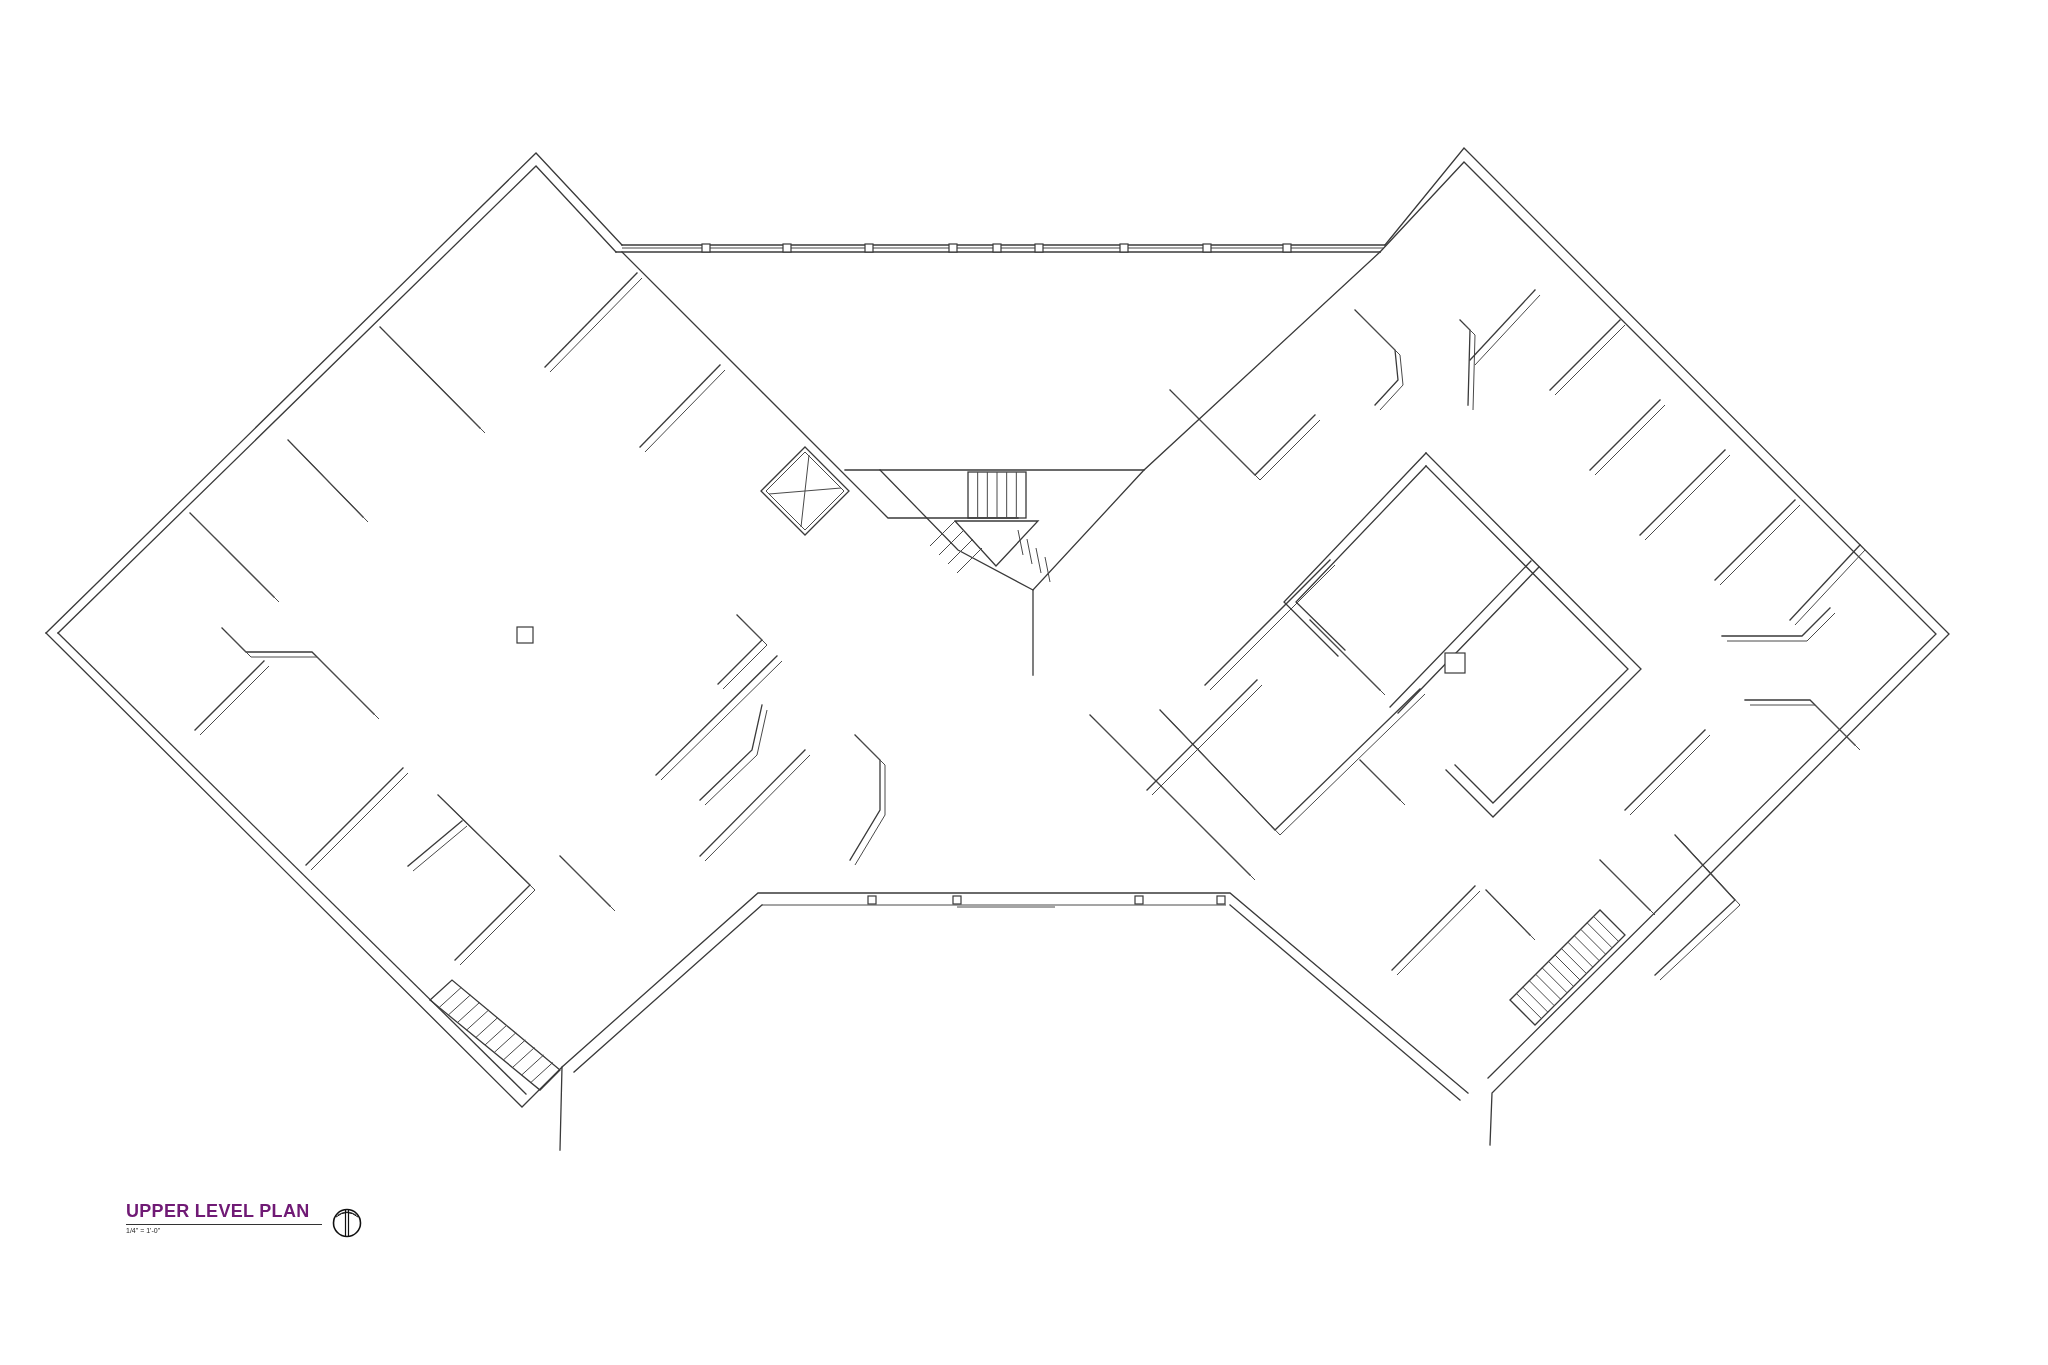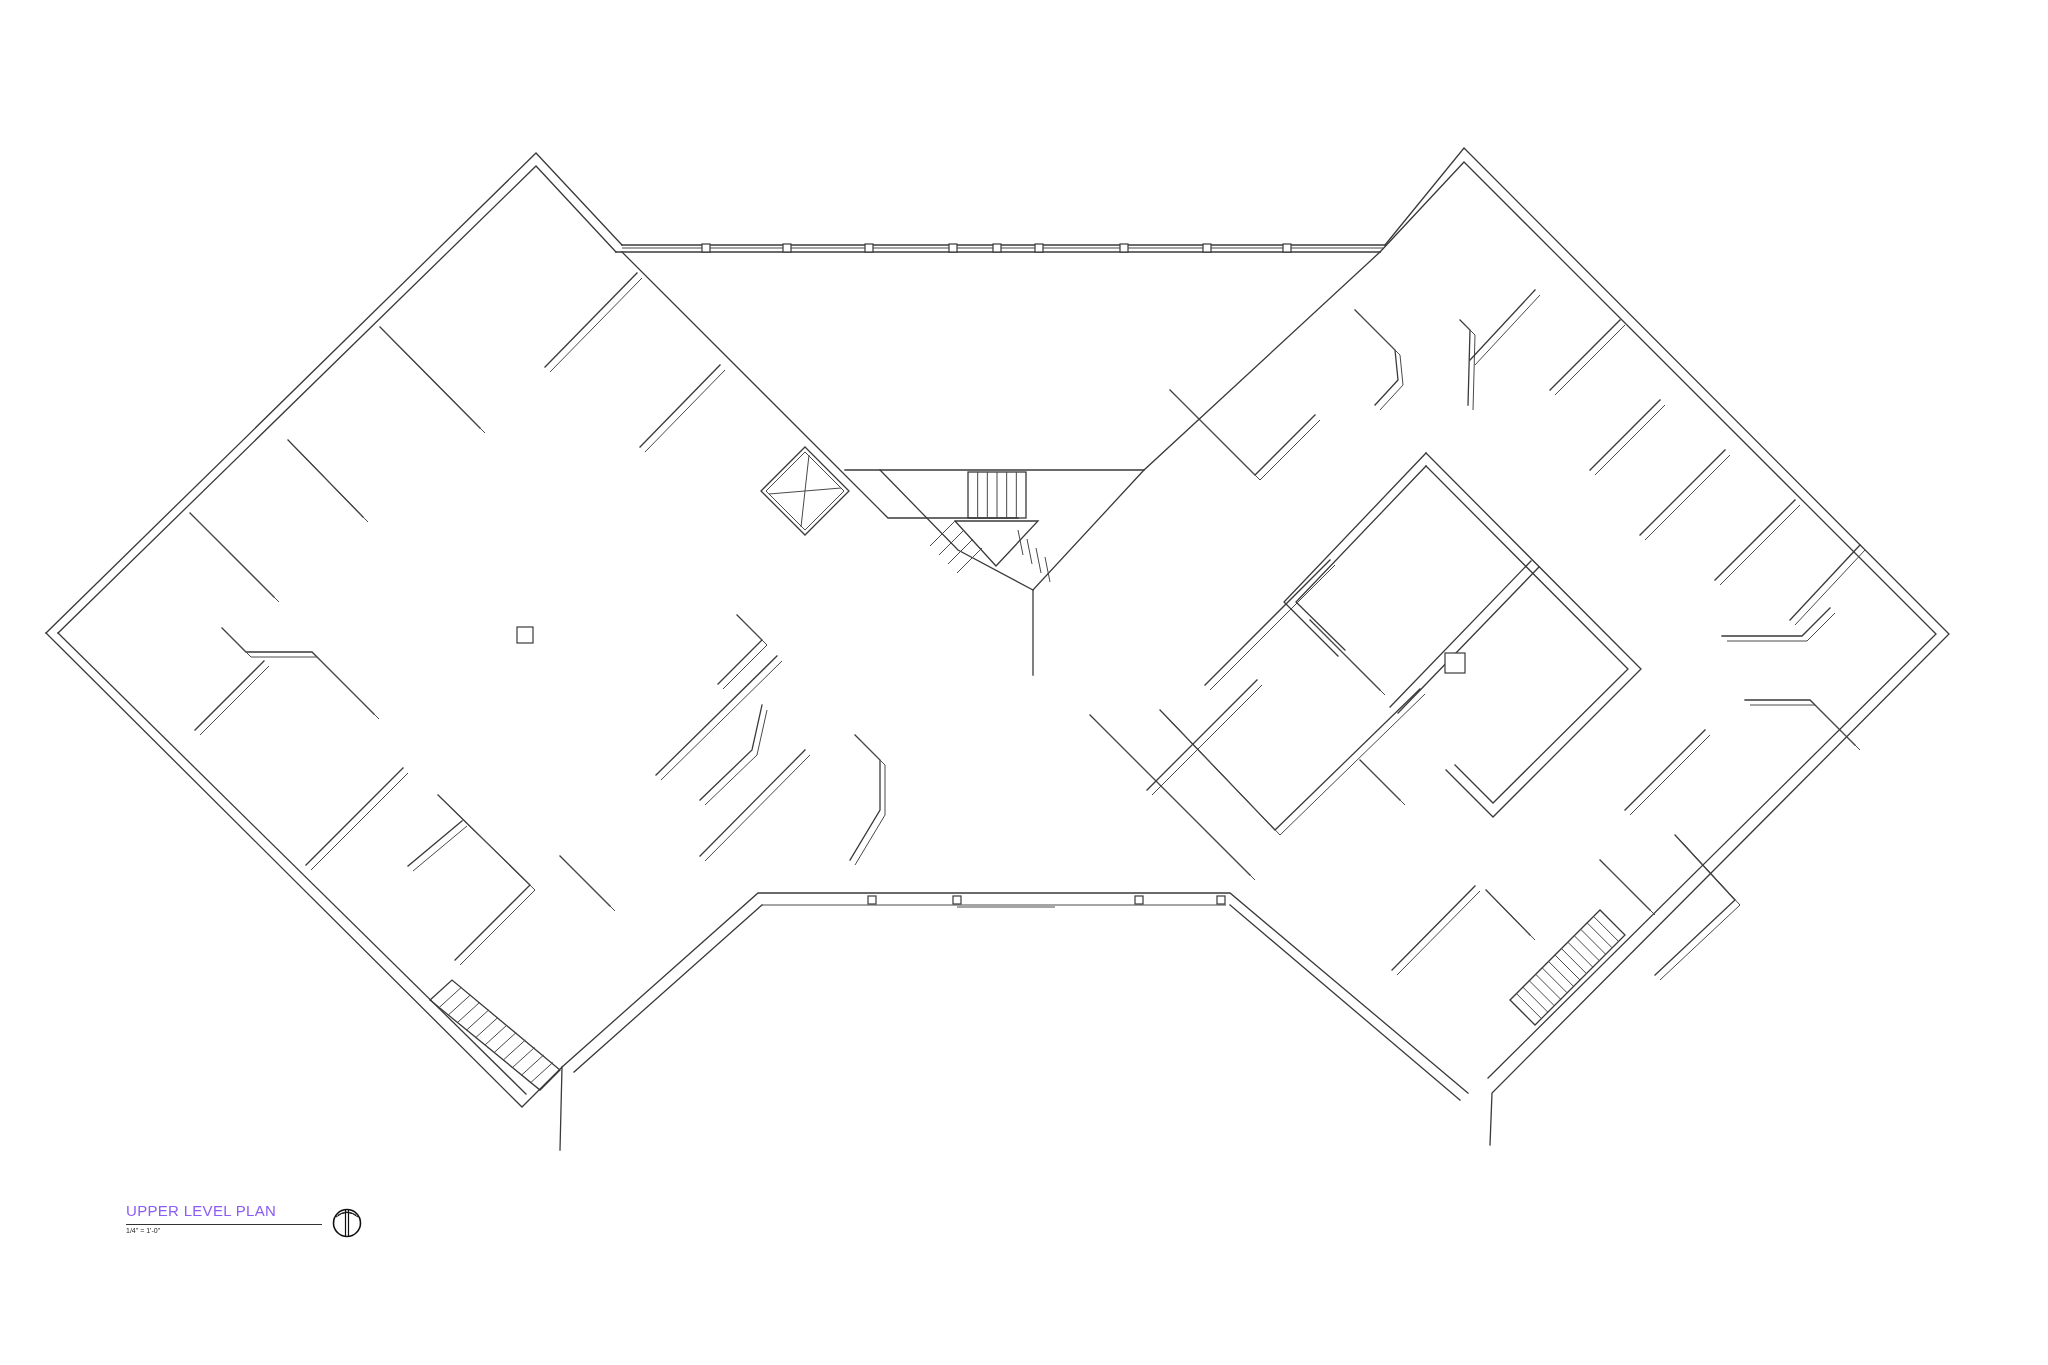--- a/index.html
+++ b/index.html
@@ -2,21 +2,21 @@
 <html><head>
 <meta charset="utf-8">
 <style>
   html,body{margin:0;padding:0;background:#ffffff;}
   body{width:2048px;height:1365px;position:relative;overflow:hidden;font-family:"Liberation Sans",sans-serif;}
   #plan{position:absolute;left:0;top:0;width:2048px;height:1365px;}
   #plan .wall{fill:none;stroke:#3a3a3a;stroke-width:1.3;stroke-linejoin:miter;stroke-linecap:square;}
   #plan .thin{fill:none;stroke:#4a4a4a;stroke-width:1;}
   #plan .fillbox{fill:#ffffff;stroke:#3a3a3a;stroke-width:1.2;}
   .title-block{position:absolute;left:126px;top:1200px;}
-  .title{font-size:15px;letter-spacing:0.3px;color:#8b5cf6;line-height:22px;white-space:nowrap;}
+  .title{font-size:18px;letter-spacing:0.3px;color:#701a75;line-height:22px;white-space:nowrap;font-weight:bold;}
   .rule{width:196px;height:0;border-top:1px solid #333;margin-top:2px;}
   .scale{font-size:7px;color:#222;margin-top:2px;white-space:nowrap;}
   .north{position:absolute;left:332px;top:1208px;width:30px;height:30px;}
 </style>
 </head>
 <body>
 
 <svg id="plan" viewBox="0 0 2048 1365" xmlns="http://www.w3.org/2000/svg">
   <g id="walls">
       <polyline points="46,633 536,153 622,245" class="wall"></polyline>

